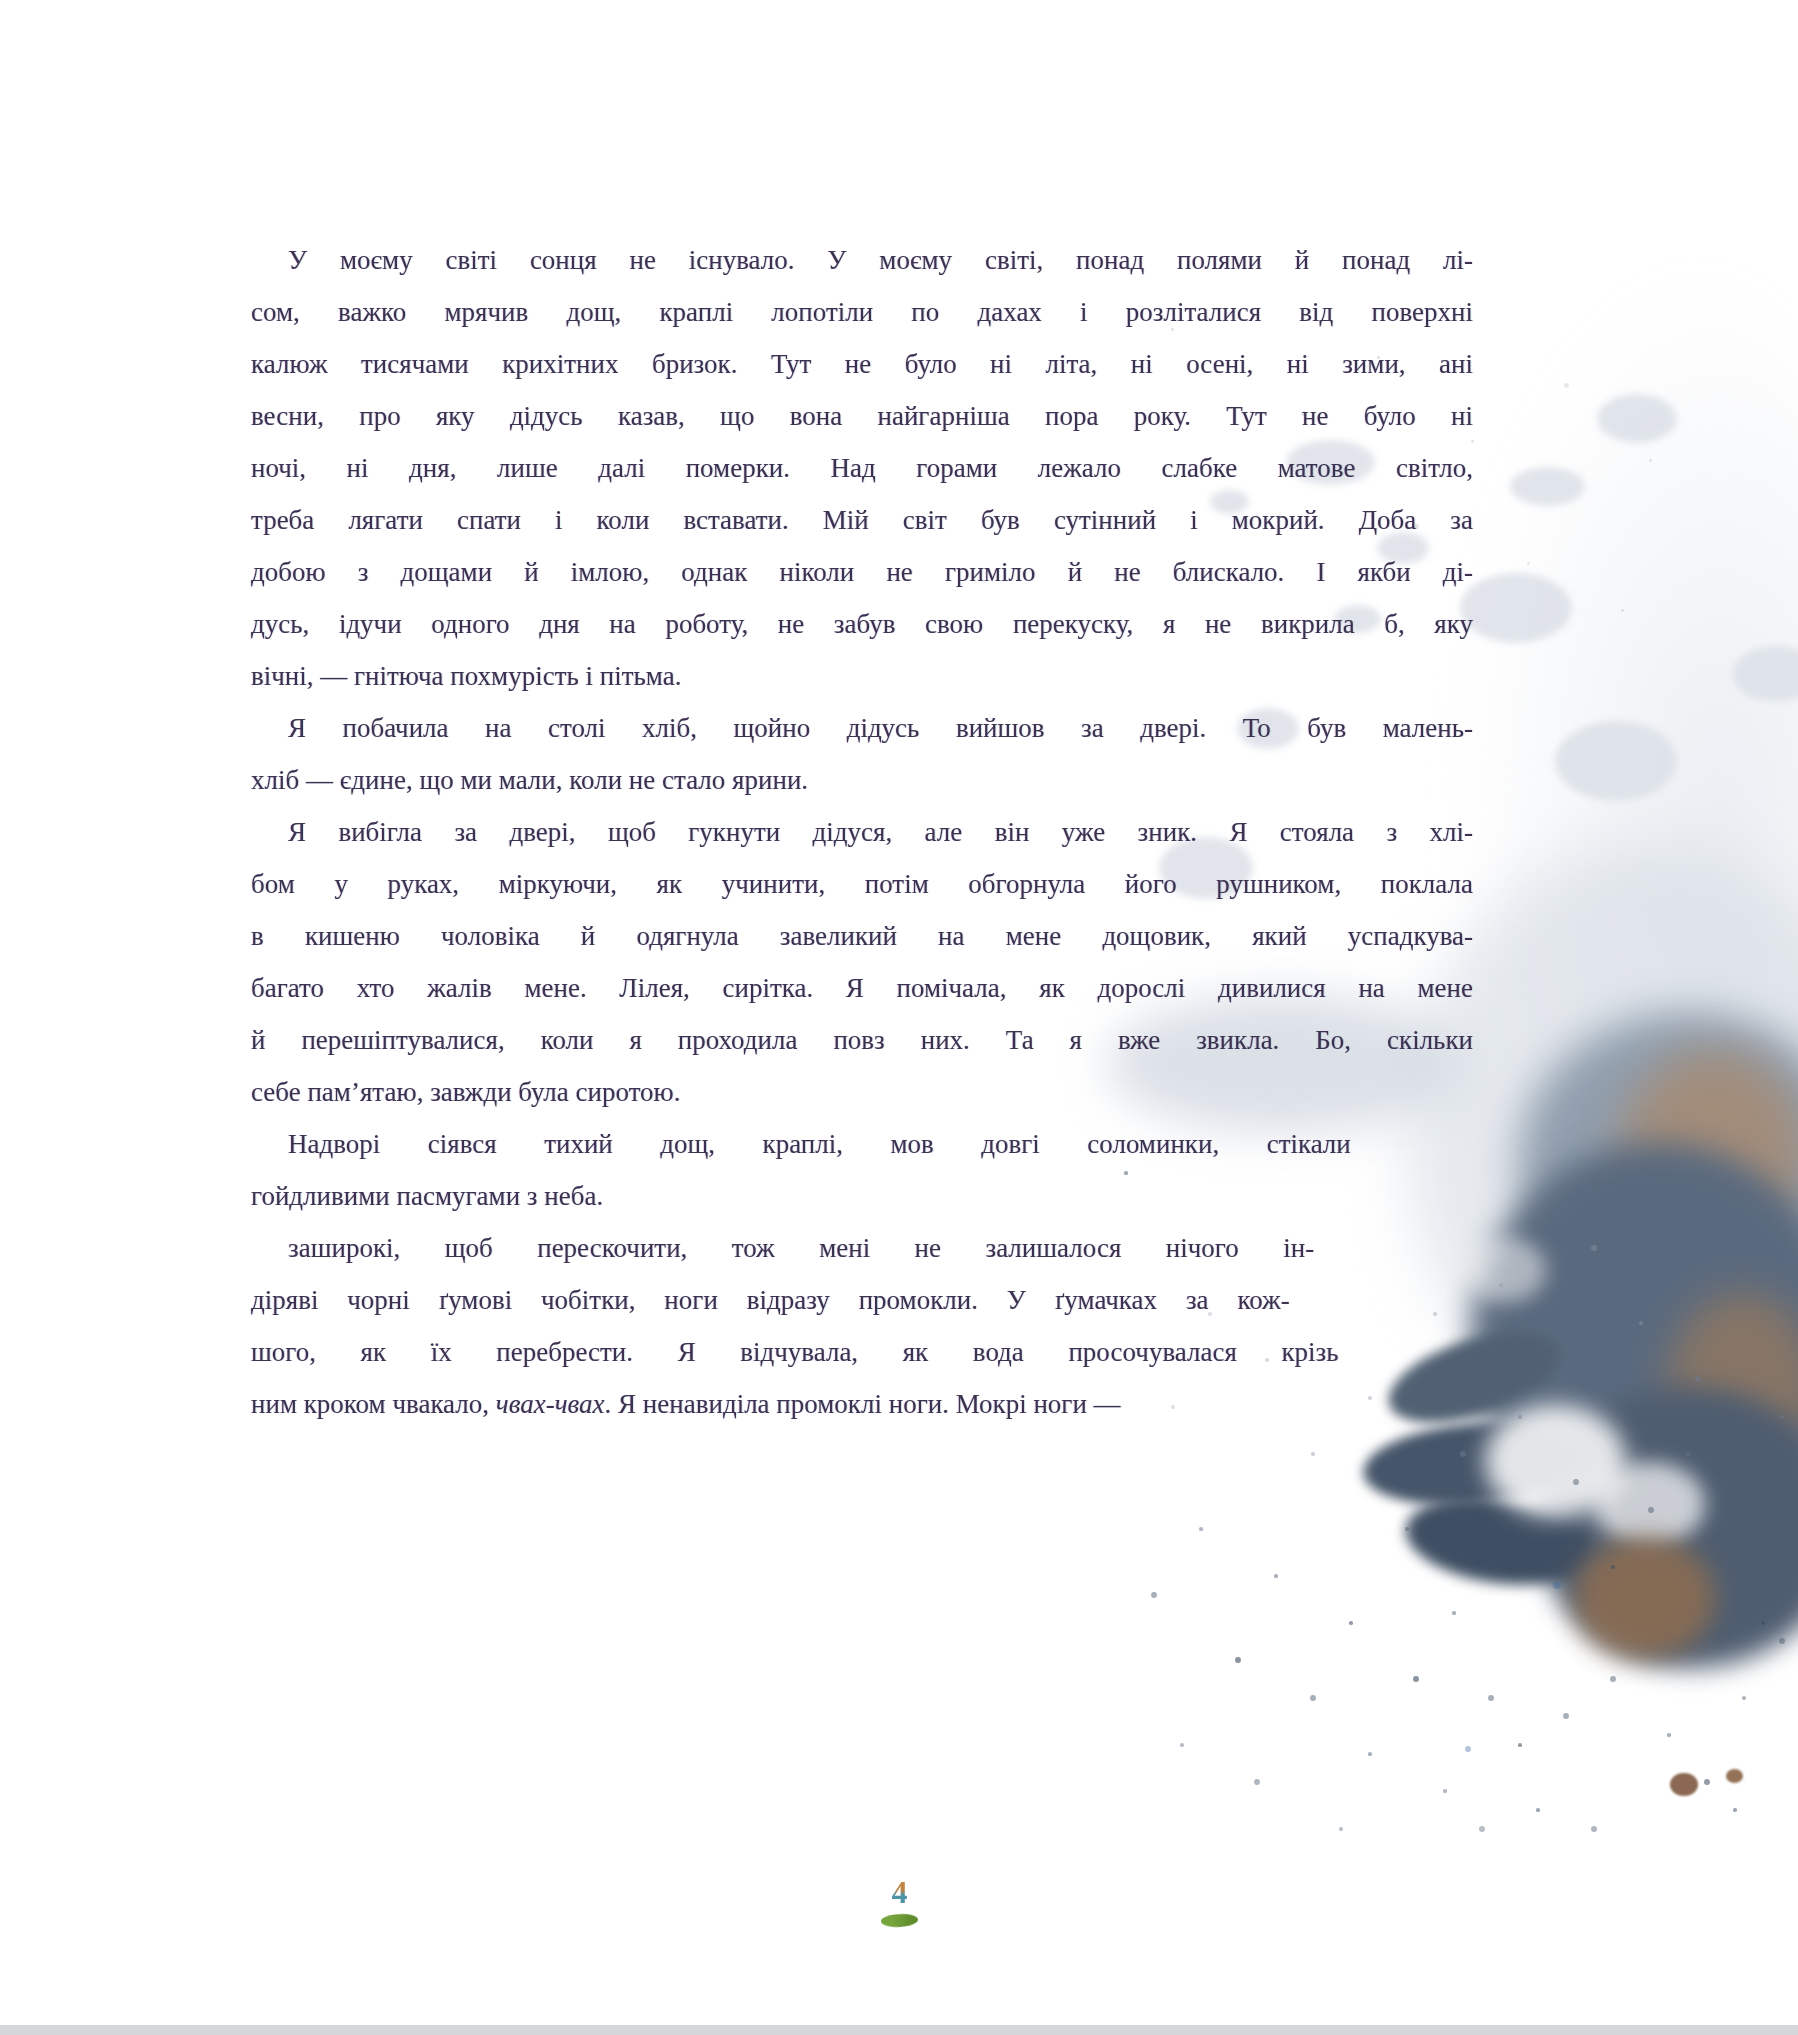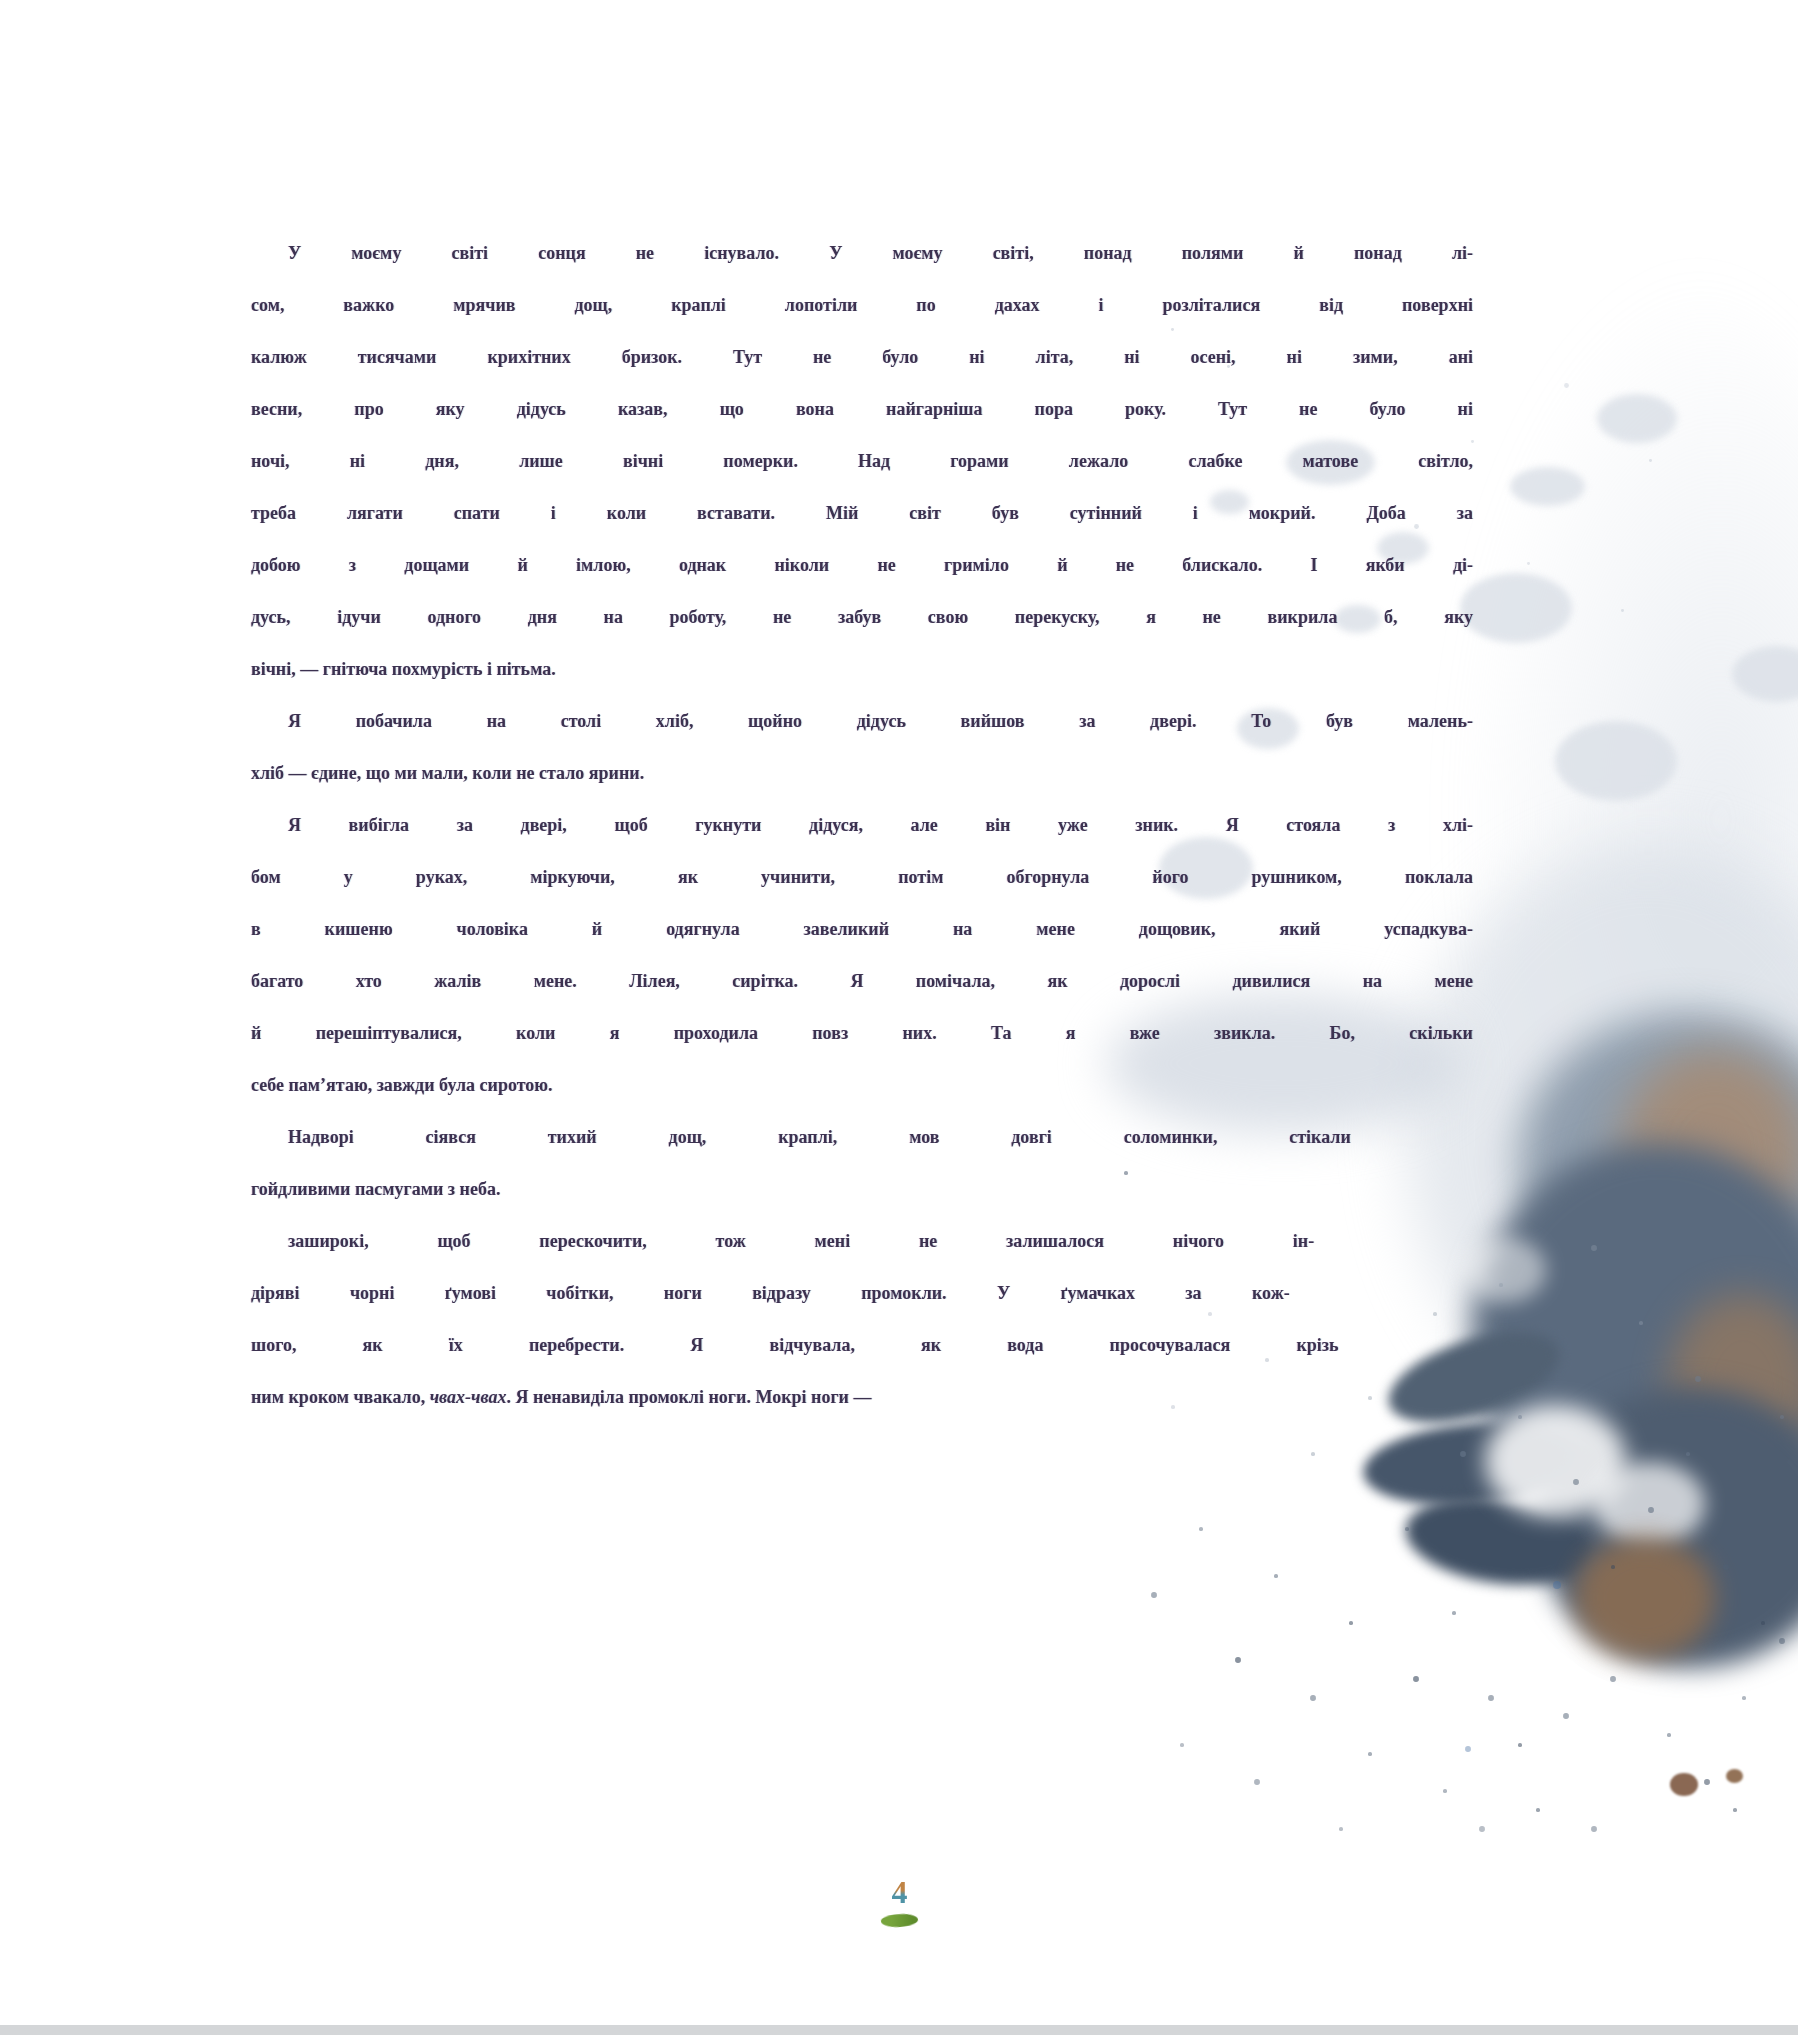--- a/index.html
+++ b/index.html
@@ -7,28 +7,27 @@
     width:1799px;height:2036px;
     background:#ffffff;
     position:relative;
     overflow:hidden;
     font-family:"Liberation Serif","DejaVu Serif",serif;
   }
 
   
   .text-block{
     position:absolute;
-    left:251px;top:227px;
+    left:251px;top:234px;
     width:1222px;
     z-index:2;
     color:var(--ink,#3c3150);
-    font-size:18px;
+    font-size:27px;
     line-height:52px;
     text-shadow:0.9px 0 0 rgba(0,130,170,.16), -0.9px 0 0 rgba(160,20,100,.13);
-    font-weight:bold;
   }
   .para{margin:0;padding:0;}
   .line{
     text-align:justify;
     text-align-last:justify;
     white-space:normal;
     height:52px;
     overflow:visible;
   }
   .line:first-child{text-indent:37px;}
@@ -189,21 +188,21 @@
   <div class="d1"></div>
   <div class="d2"></div>
 </div>
 
 <div class="text-block">
     <div class="para">
       <div class="line">У моєму світі сонця не існувало. У моєму світі, понад полями й понад лі-</div>
       <div class="line">сом, важко мрячив дощ, краплі лопотіли по дахах і розліталися від поверхні</div>
       <div class="line">калюж тисячами крихітних бризок. Тут не було ні літа, ні осені, ні зими, ані</div>
       <div class="line">весни, про яку дідусь казав, що вона найгарніша пора року. Тут не було ні</div>
-      <div class="line">ночі, ні дня, лише вічні померки. Над горами лежало слабке матове світло,</div>
+      <div class="line">ночі, ні дня, лише далі померки. Над горами лежало слабке матове світло,</div>
       <div class="line">треба лягати спати і коли вставати. Мій світ був сутінний і мокрий. Доба за</div>
       <div class="line">добою з дощами й імлою, однак ніколи не гриміло й не блискало. І якби ді-</div>
       <div class="line">дусь, ідучи одного дня на роботу, не забув свою перекуску, я не викрила б, яку</div>
       <div class="line last">вічні, — гнітюча похмурість і пітьма.</div>
     </div>
     <div class="para">
       <div class="line">Я побачила на столі хліб, щойно дідусь вийшов за двері. То був малень-</div>
       <div class="line last">хліб — єдине, що ми мали, коли не стало ярини.</div>
     </div>
     <div class="para">

